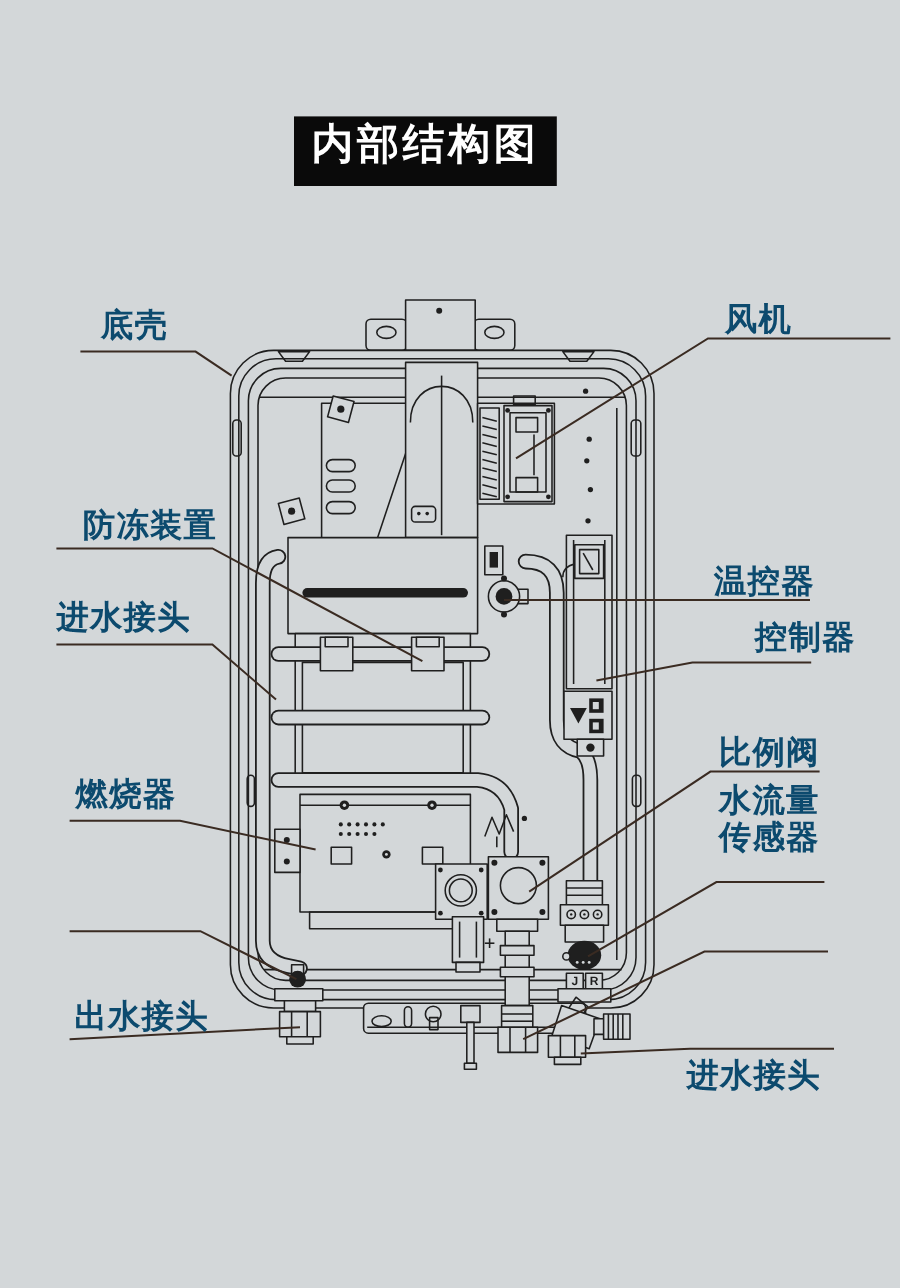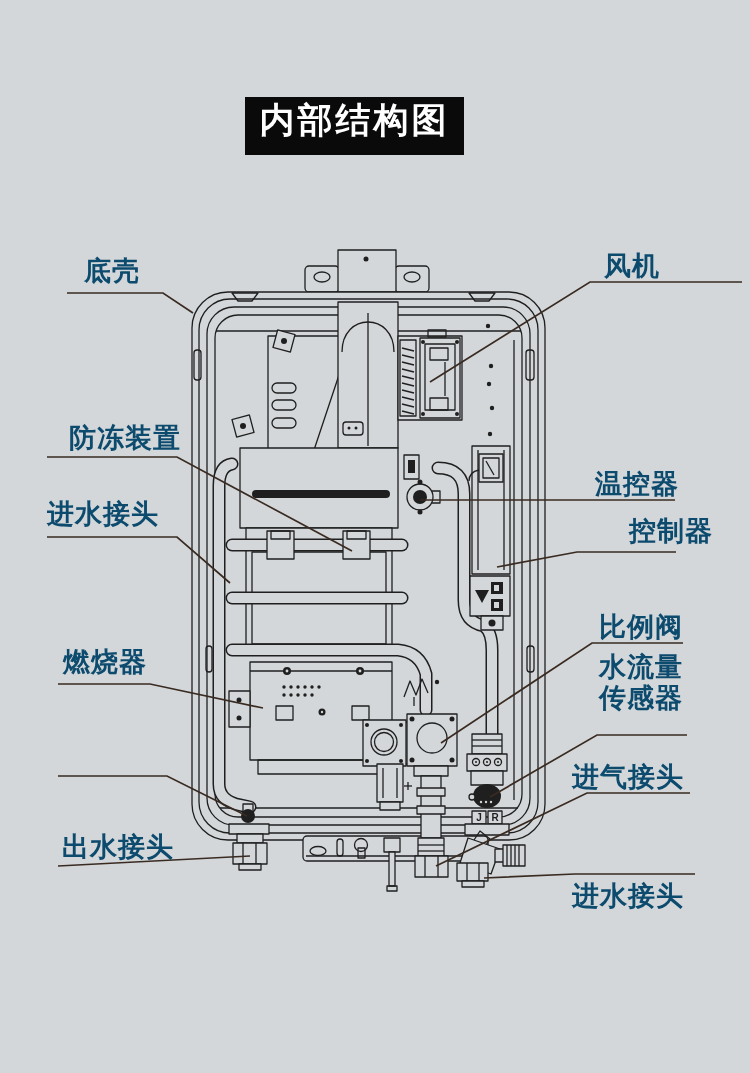--- a/index.html
+++ b/index.html
@@ -343,16 +343,15 @@
   <div class="label" style="left:47px;top:499px;">进水接头</div>
   <div class="label" style="left:595px;top:469px;">温控器</div>
   <div class="label" style="left:597px;top:516px;margin-left:32px;">控制器</div>
   <div class="label" style="left:63px;top:647px;">燃烧器</div>
   <div class="label" style="left:62px;top:832px;">出水接头</div>
   <div class="label" style="left:599px;top:612px;">比例阀</div>
   <div class="label two-line" style="left:599px;top:652px;">
     <div>水流量</div>
     <div>传感器</div>
   </div>
-  <div class="label" style="left:572px;top:762px;">进气接头</div>
   <div class="label" style="left:572px;top:842px;margin-top:39px;">进水接头</div>
 
 </div>
 
 </body></html>

